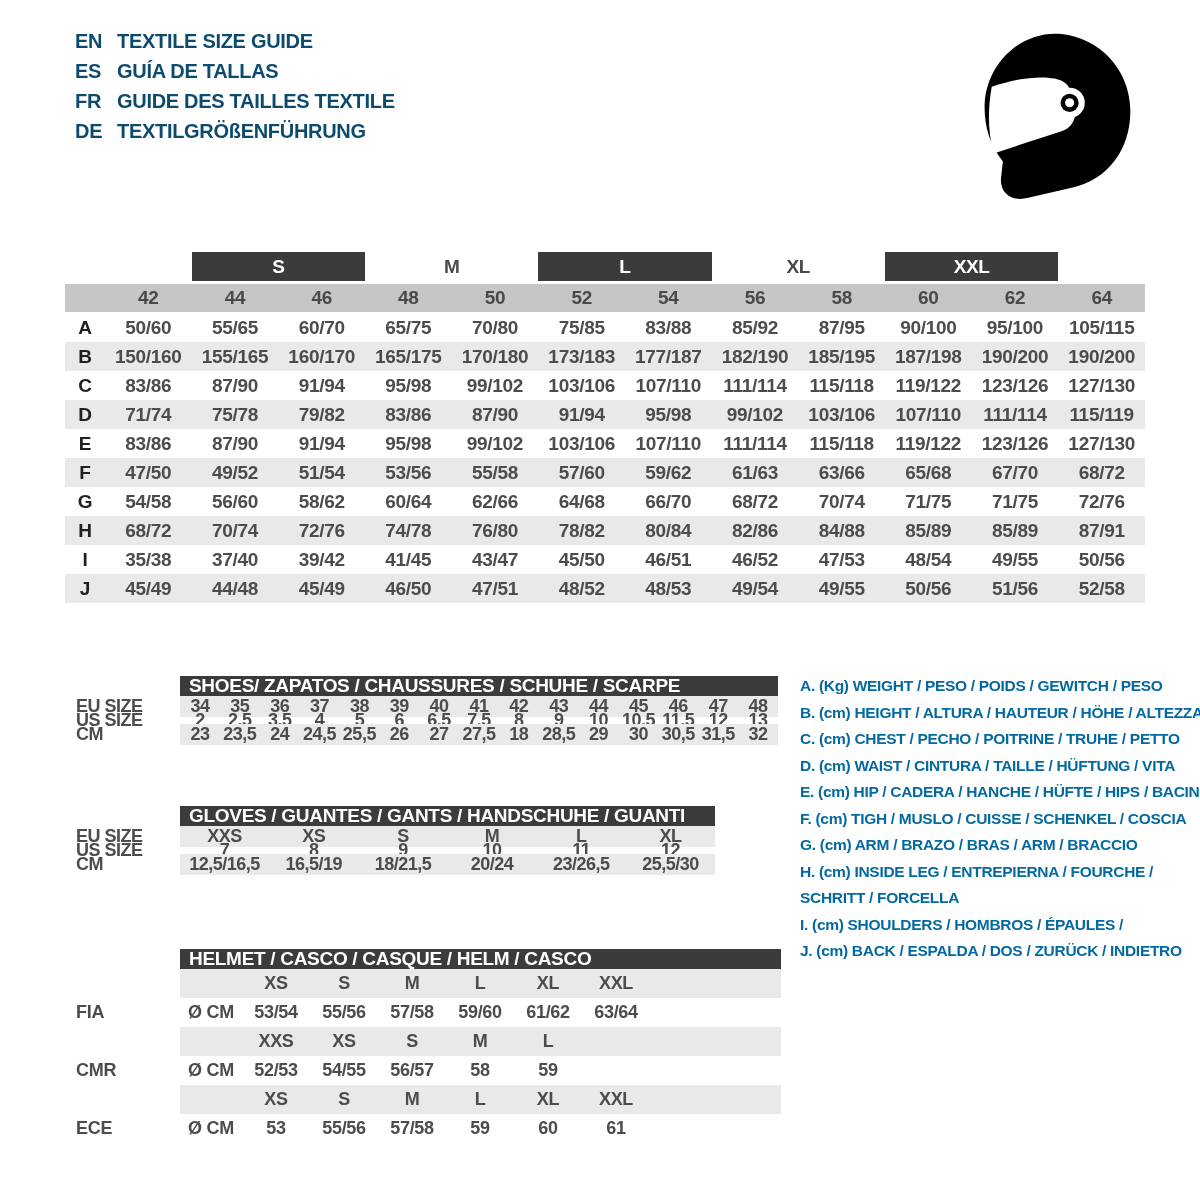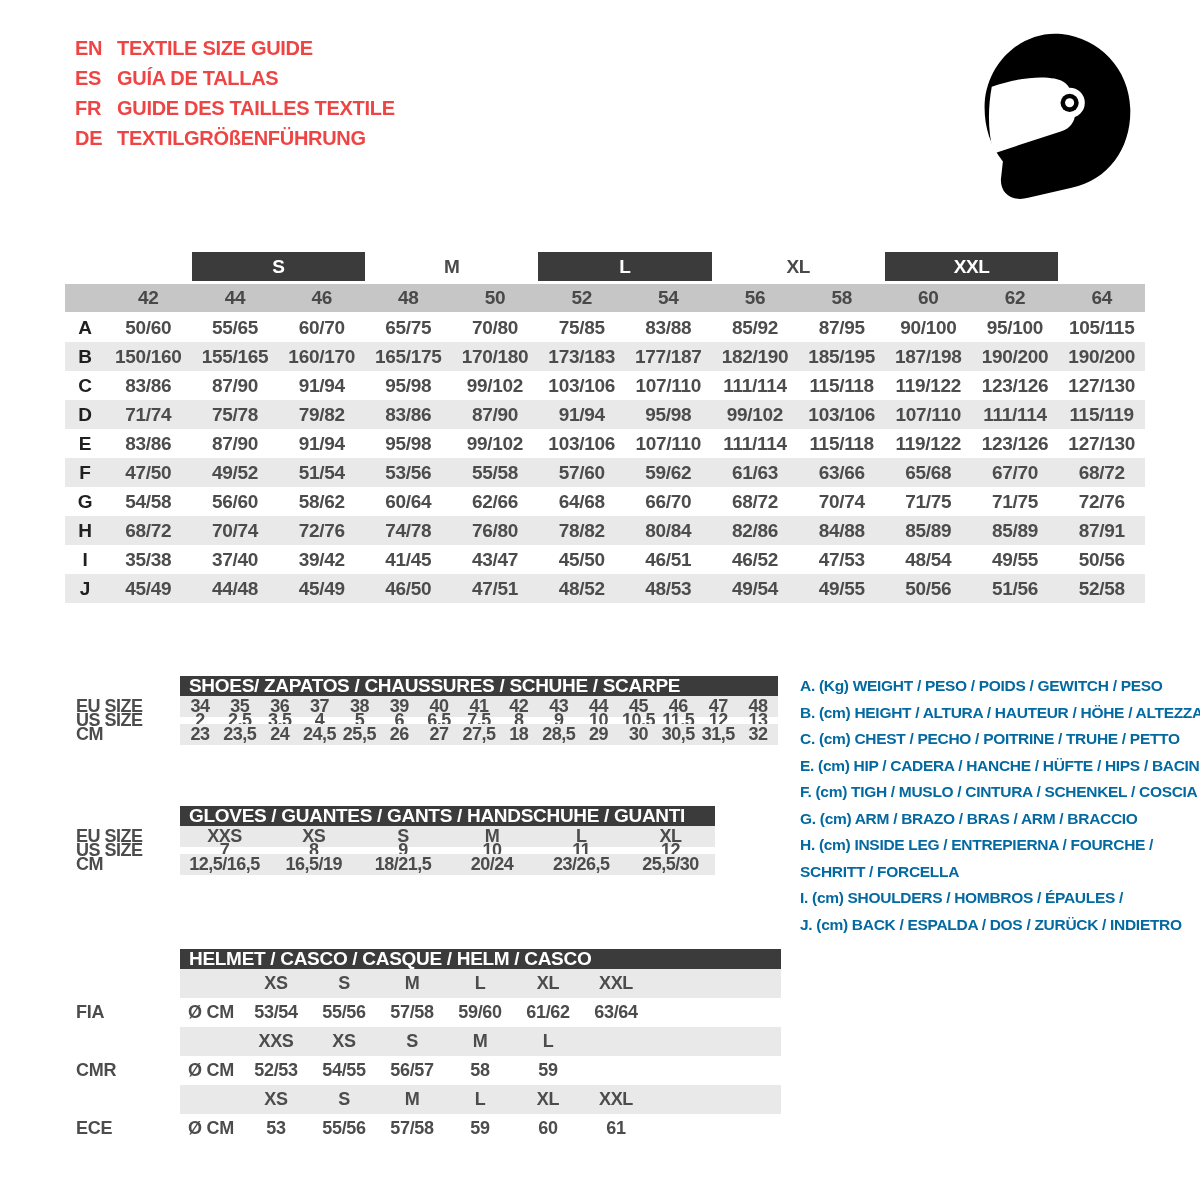--- a/index.html
+++ b/index.html
@@ -3,21 +3,21 @@
 <meta charset="utf-8">
 <style>
   html,body{margin:0;padding:0;background:#fff;}
   .canvas{
     position:relative;width:1200px;height:1200px;background:#fff;overflow:hidden;
     font-family:"Liberation Sans", sans-serif;font-weight:bold;color:#1a1a1a;
     letter-spacing:-0.3px;
   }
   
   .langs{position:absolute;left:75px;top:30px;}
-  .lrow{display:flex;height:30px;align-items:flex-end;font-size:20px;color:#ef4444;}
+  .lrow{display:flex;height:30px;align-items:flex-start;font-size:20px;color:#0c4a6e;}
   .lcode{width:42px;flex:0 0 42px;}
   
   .helmet-icon{position:absolute;left:975px;top:28px;width:168px;height:182px;}
   
   .cell{display:flex;align-items:center;justify-content:center;white-space:nowrap;}
   
   .main-table{position:absolute;left:65px;top:252px;width:1080px;}
   .mgrid{display:grid;grid-template-columns:40px repeat(12,1fr);}
   .groups{height:29px;margin-bottom:3px;}
   .groups .cell{font-size:19px;color:#4a4a4a;}
@@ -418,22 +418,23 @@
           <div class="cell">61</div>
           <div class="cell"></div>
         </div>
       </div>
   </div>
 
   <div class="legend" id="legend">
       <div class="lline">A. (Kg) WEIGHT / PESO / POIDS / GEWITCH / PESO</div>
       <div class="lline">B. (cm) HEIGHT / ALTURA / HAUTEUR / HÖHE / ALTEZZA</div>
       <div class="lline">C. (cm) CHEST / PECHO / POITRINE / TRUHE / PETTO</div>
+      <div class="lline">D. (cm) WAIST / CINTURA / TAILLE / HÜFTUNG / VITA</div>
       <div class="lline">E. (cm) HIP / CADERA / HANCHE / HÜFTE / HIPS / BACINO</div>
-      <div class="lline">F. (cm) TIGH / MUSLO / CINTURA / SCHENKEL / COSCIA</div>
+      <div class="lline">F. (cm) TIGH / MUSLO / CUISSE / SCHENKEL / COSCIA</div>
       <div class="lline">G. (cm) ARM / BRAZO / BRAS / ARM / BRACCIO</div>
       <div class="lline">H. (cm) INSIDE LEG / ENTREPIERNA / FOURCHE /</div>
       <div class="lline">SCHRITT / FORCELLA</div>
       <div class="lline">I. (cm) SHOULDERS / HOMBROS / ÉPAULES /</div>
       <div class="lline">J. (cm) BACK / ESPALDA / DOS / ZURÜCK / INDIETRO</div>
     </div>
 
 </div>
 
 </body></html>

